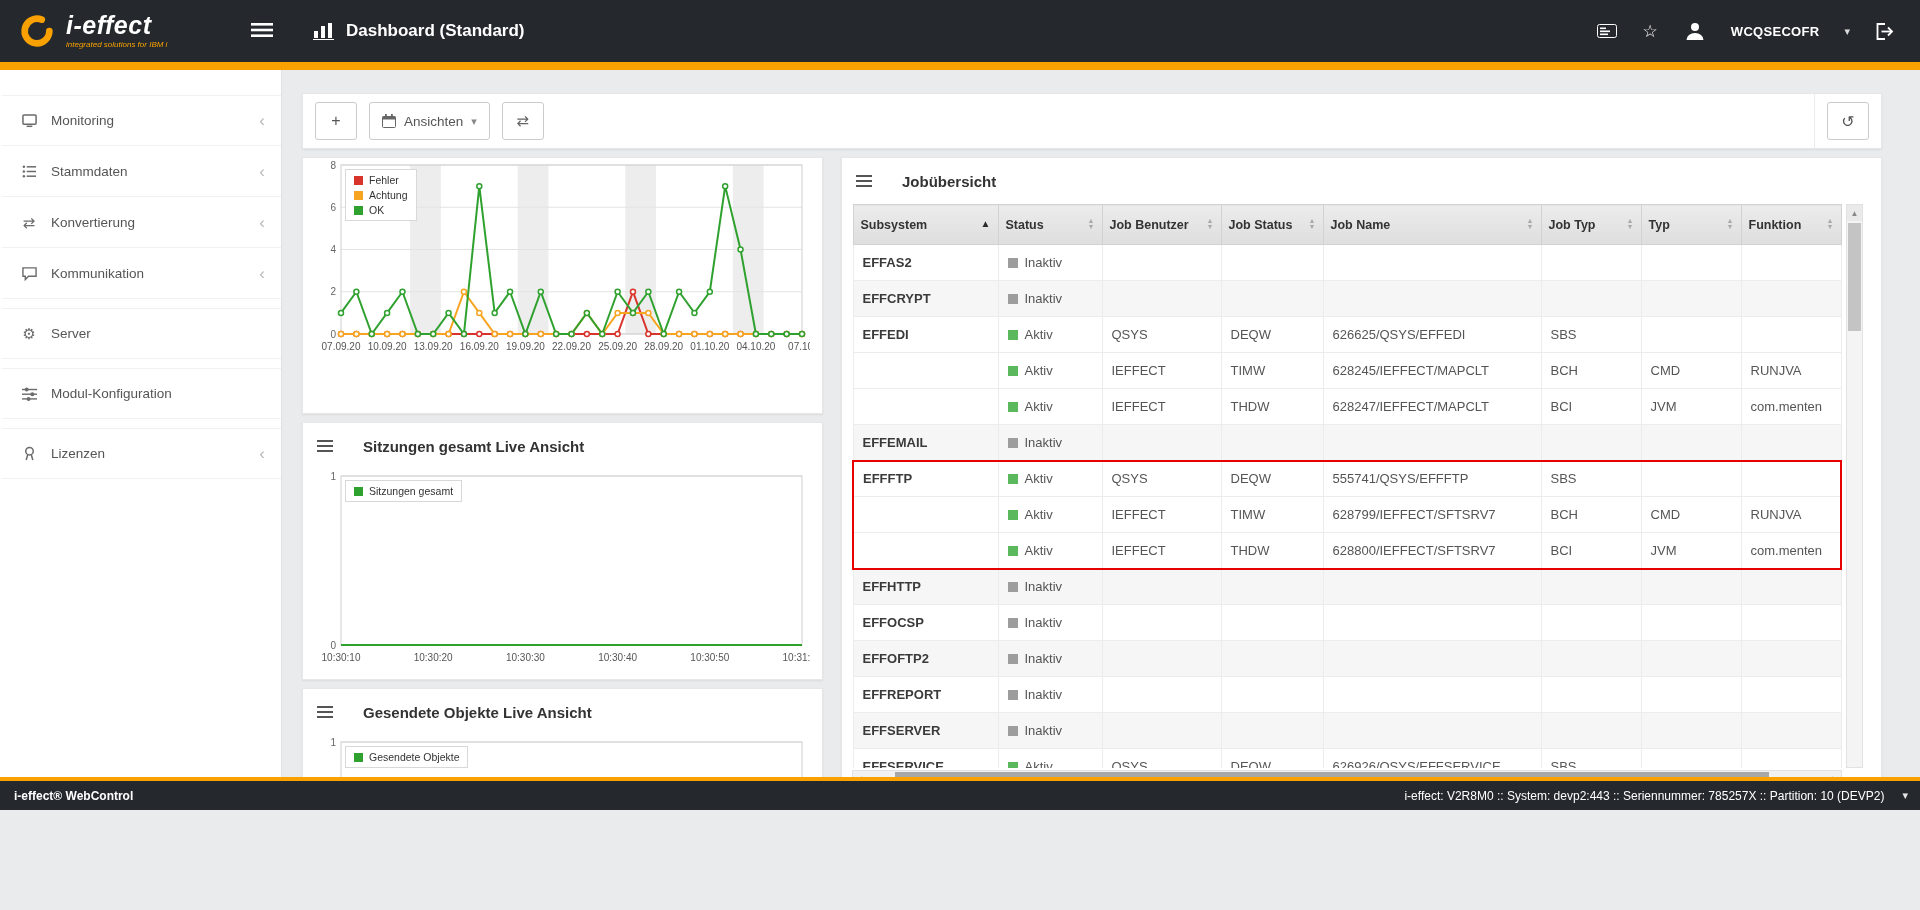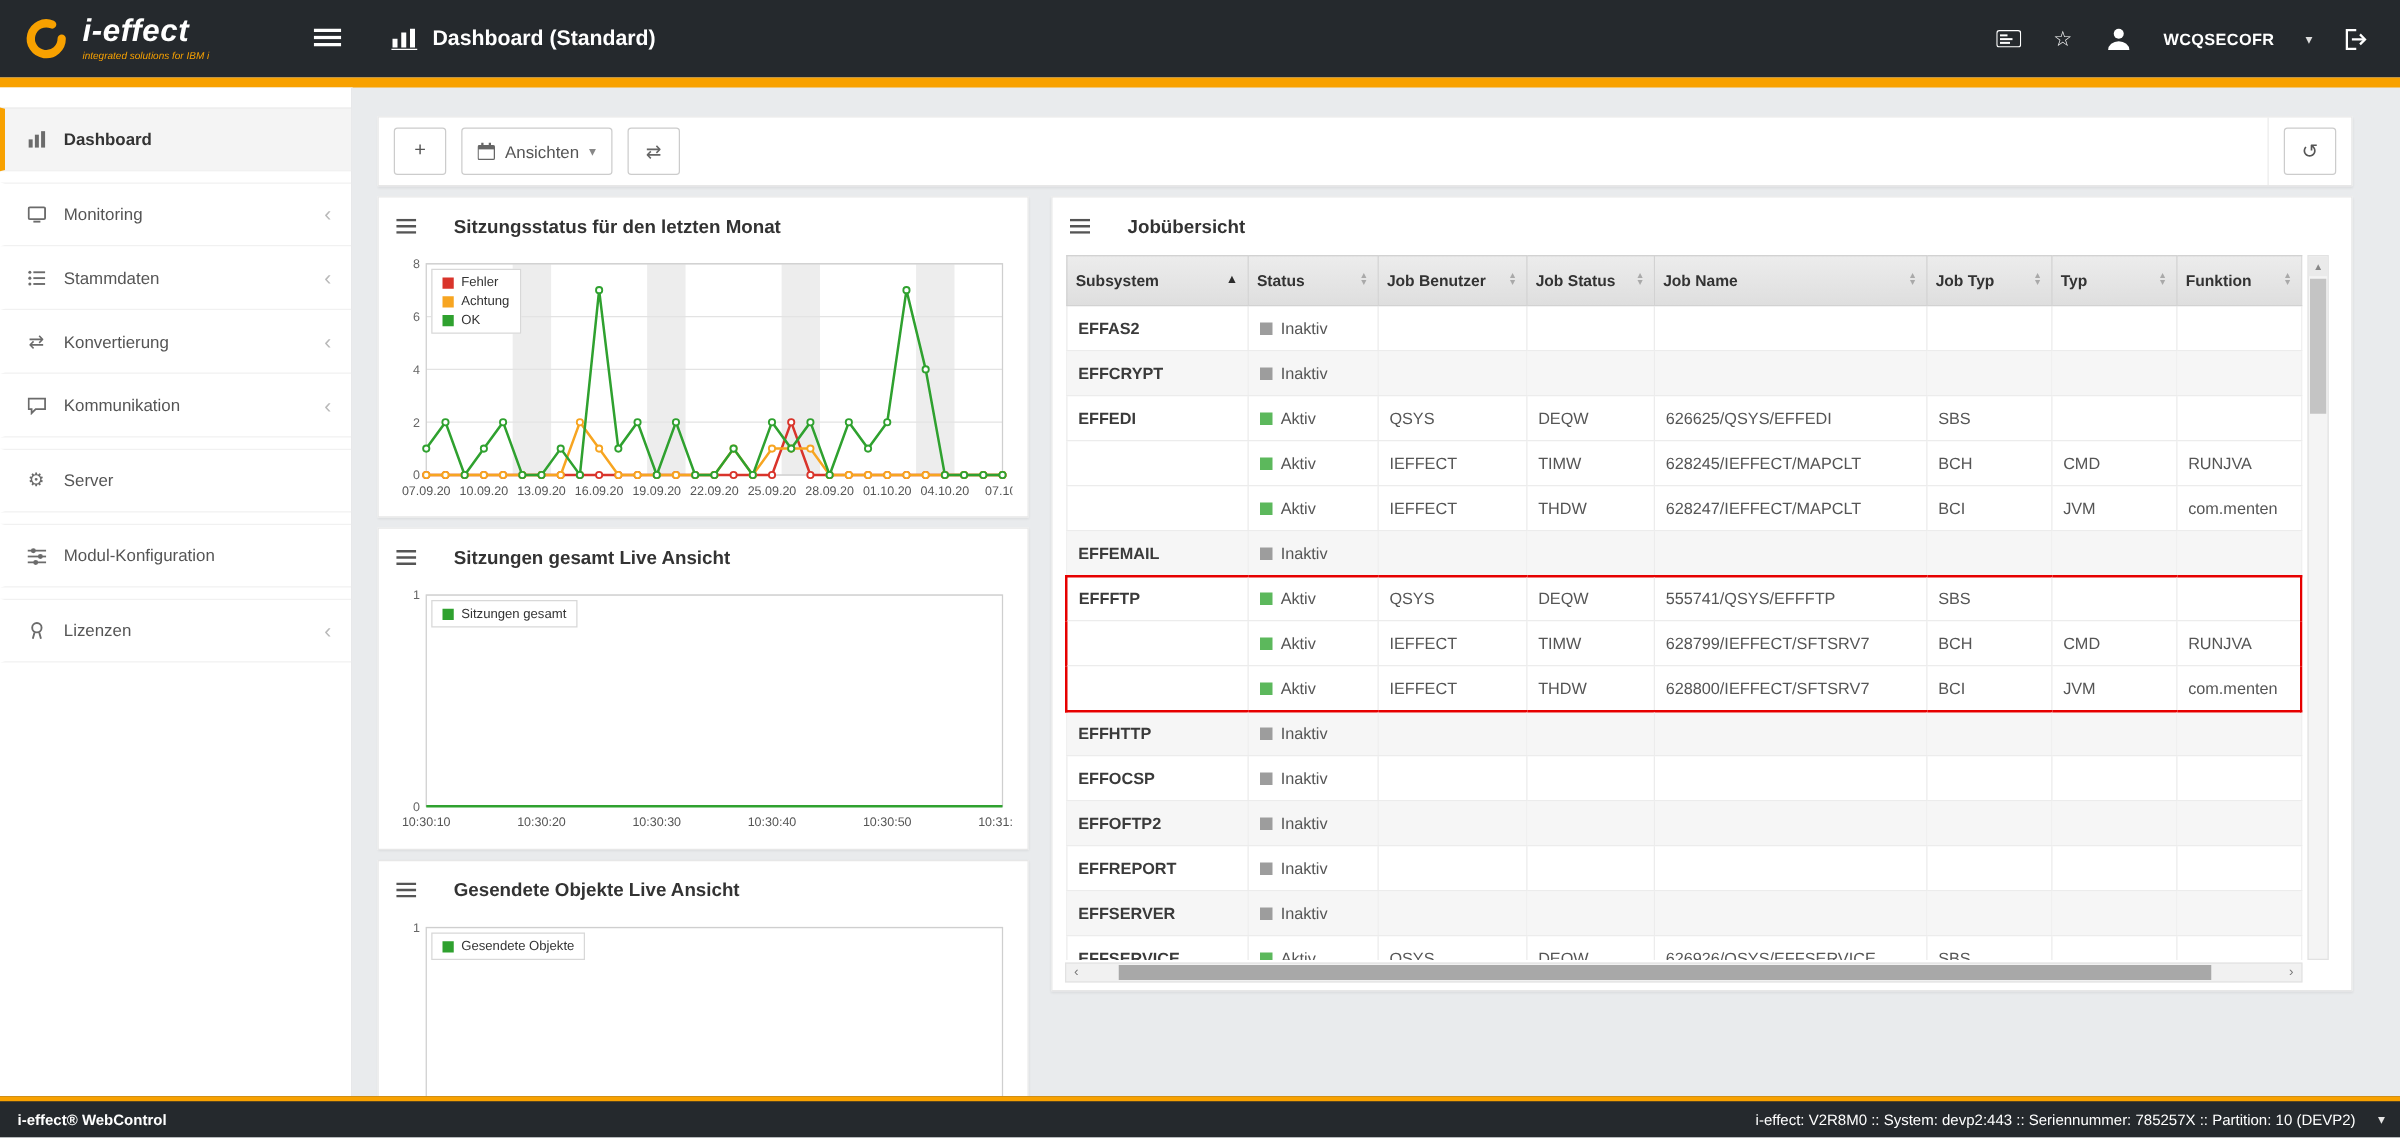--- a/index.html
+++ b/index.html
@@ -1,18 +1,18 @@
 <!DOCTYPE html>
 <html><head>
 <meta charset="utf-8">
 <style>
   *{margin:0;padding:0;box-sizing:border-box}
   html,body{width:1920px;height:910px;overflow:hidden;background:#e9ebed;
     font-family:"Liberation Sans",sans-serif;color:#333}
-  .page{position:relative;width:1920px;height:910px}
+  .page{position:relative;width:1920px;height:810px}
 
   
   .navbar{position:absolute;top:0;left:0;right:0;height:62px;background:#25292d;
     display:flex;align-items:center;color:#fff}
   .orange-bar{position:absolute;top:62px;left:0;right:0;height:8px;background:#f8a100}
   .logo{display:flex;align-items:center;gap:10px;padding-left:18px;min-width:225px;cursor:pointer}
   .logo-name{font-size:25px;font-weight:bold;font-style:italic;line-height:1;letter-spacing:.5px}
   .logo-sub{font-size:8px;color:#f8a100;font-style:italic;text-align:right;margin-top:2px}
   .nav-burger{margin-left:26px;background:none;border:none;cursor:pointer;color:#fff}
   .title-wrap{display:flex;align-items:center;gap:12px;margin-left:40px}
@@ -156,30 +156,20 @@
           <path d="M9 1H1.5v15H9" fill="none" stroke="#fff" stroke-width="1.8"></path>
           <path d="M12 4.5 L16 8.5 L12 12.5" fill="none" stroke="#fff" stroke-width="1.8"></path>
           <rect x="5.5" y="7.6" width="10" height="1.8" fill="#fff"></rect>
         </svg>
       </button>
     </div>
   </header>
   <div class="orange-bar"></div>
 
   <aside class="sidebar">
-    <div class="side-item active">
-      <span class="sic">
-        <svg width="15" height="15" viewBox="0 0 16 16">
-            <rect x="1" y="8" width="3.4" height="7" fill="currentColor"></rect>
-            <rect x="6.3" y="4" width="3.4" height="11" fill="currentColor"></rect>
-            <rect x="11.6" y="1" width="3.4" height="14" fill="currentColor"></rect>
-          </svg>
-      </span>
-      <span>Dashboard</span>
-    </div>
     <div class="side-item gap">
       <span class="sic">
         <svg width="15" height="15" viewBox="0 0 16 16">
             <rect x="1" y="2" width="14" height="10" rx="1" fill="none" stroke="currentColor" stroke-width="1.6"></rect>
             <rect x="5" y="13.4" width="6" height="1.6" fill="currentColor"></rect>
           </svg>
       </span>
       <span>Monitoring</span>
       <span class="chev">‹</span>
     </div>
@@ -264,30 +254,20 @@
           <span style="font-size:16px;color:#555">↺</span>
         </button>
       </div>
     </div>
 
     <div class="content-row">
 
       <div class="left-col">
 
         <div class="card chart-card-1">
-          <div class="card-head">
-            <button class="panel-burger">
-              <svg width="16" height="12" viewBox="0 0 16 12">
-                  <rect width="16" height="2" fill="#555"></rect>
-                  <rect y="5" width="16" height="2" fill="#555"></rect>
-                  <rect y="10" width="16" height="2" fill="#555"></rect>
-                </svg>
-            </button>
-            <span class="card-title">Sitzungsstatus für den letzten Monat</span>
-          </div>
           <div class="chart-box">
               <svg width="495" height="198">
                 <rect x="95.14999999999999" y="7" width="30.73333333333335" height="169" fill="#ededed"></rect>
                 <rect x="202.71666666666667" y="7" width="30.73333333333335" height="169" fill="#ededed"></rect>
                 <rect x="310.28333333333336" y="7" width="30.73333333333329" height="169" fill="#ededed"></rect>
                 <rect x="417.84999999999997" y="7" width="30.73333333333335" height="169" fill="#ededed"></rect>
                 <line x1="26" x2="487" y1="176" y2="176" stroke="#e3e3e3"></line>
                 <text x="21" y="179.5" text-anchor="end" font-size="10" fill="#666" font-family="Liberation Sans, sans-serif">0</text>
                 <line x1="26" x2="487" y1="133.75" y2="133.75" stroke="#e3e3e3"></line>
                 <text x="21" y="137.25" text-anchor="end" font-size="10" fill="#666" font-family="Liberation Sans, sans-serif">2</text>

